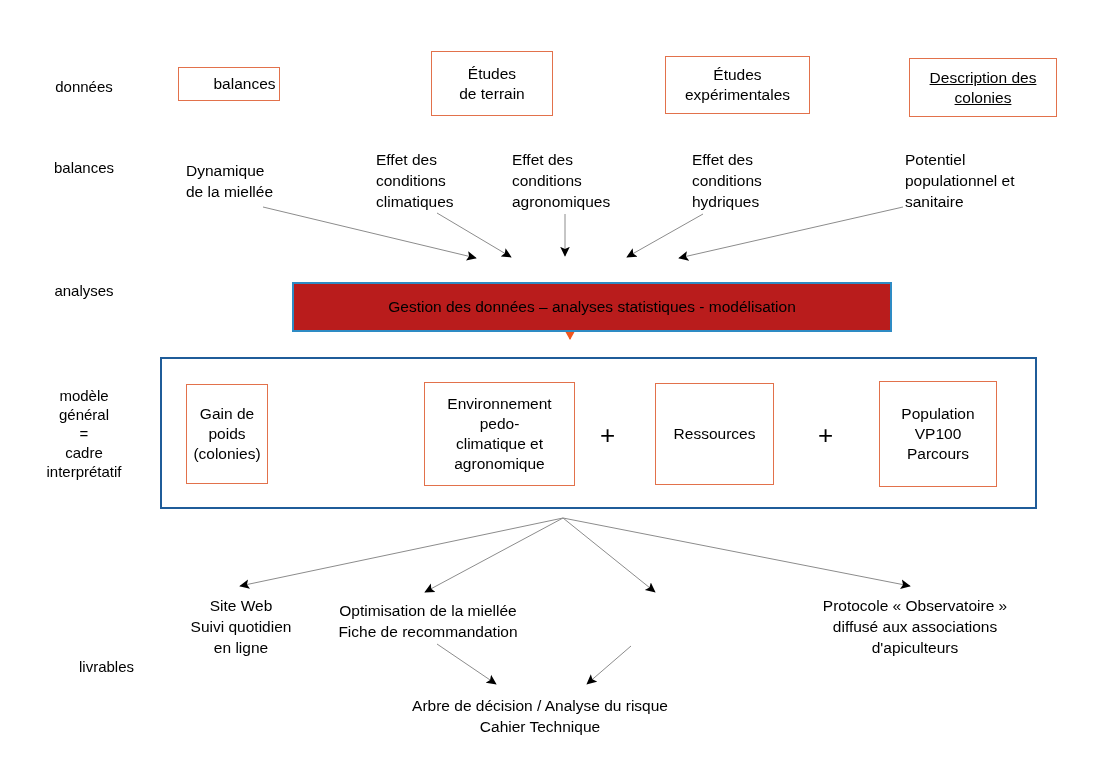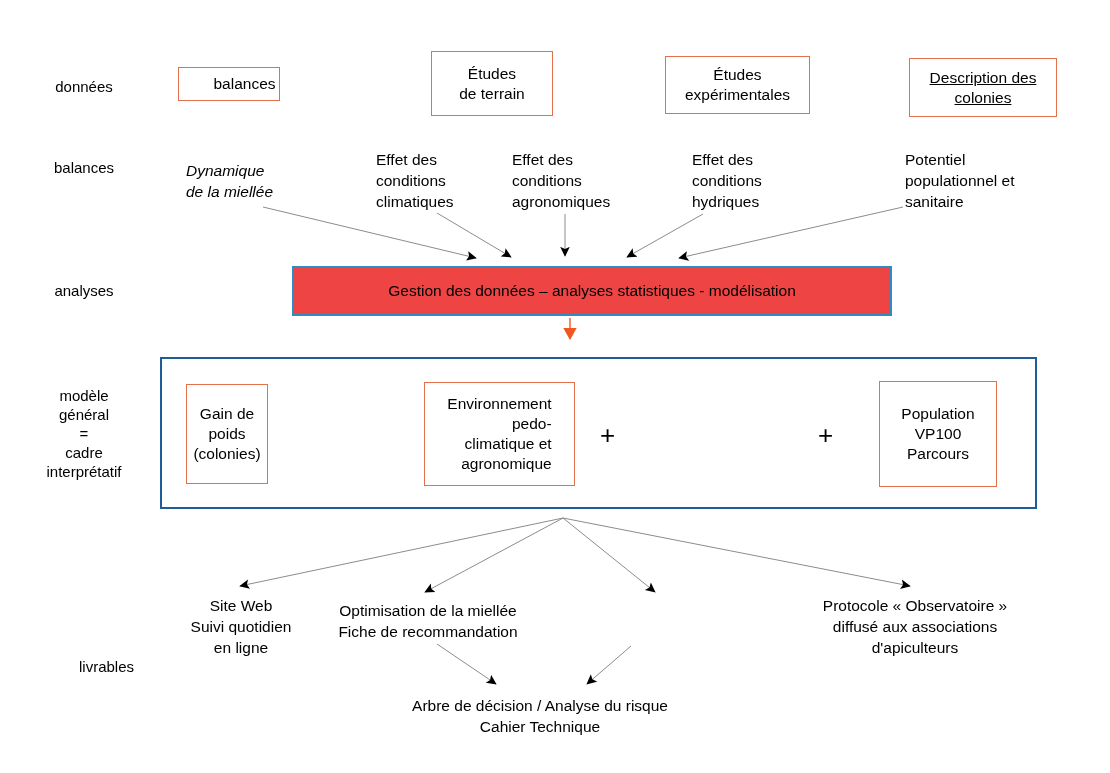--- a/index.html
+++ b/index.html
@@ -46,27 +46,28 @@
     text-align: center;
     font-size: 15.5px;
     line-height: 20px;
     white-space: pre-line;
     color: #000;
   }
   .analyses-box {
     position: absolute;
     box-sizing: border-box;
     border: 2px solid #2E8BC4;
-    background: #ef4444;
+    background: #b91c1c;
     display: flex;
     align-items: center;
     justify-content: center;
     text-align: center;
     font-size: 15.5px;
     color: #000;
+    margin-top: 16px;
   }
   .model-box {
     position: absolute;
     box-sizing: border-box;
     border: 2.4px solid #1F5C99;
     background: #ffffff;
   }
   .free-text {
     position: absolute;
     font-size: 15.5px;
@@ -151,21 +152,21 @@
 
   <div class="obox" style="left:431px; top:51px; width:122px; height:65px;">Études
 de terrain</div>
 
   <div class="obox" style="left:665px; top:56px; width:145px; height:58px;">Études
 expérimentales</div>
 
   <div class="obox" style="left:909px; top:58px; width:148px; height:59px;text-decoration:underline;">Description des
 colonies</div>
 
-  <div class="free-text left-al" style="left:186px; top:160px; width:160px;font-style:italic;">Dynamique
+  <div class="free-text left-al" style="left:186px; top:160px; width:160px;">Dynamique
 de la miellée</div>
 
   <div class="free-text left-al" style="left:376px; top:149px; width:130px;">Effet des
 conditions
 climatiques</div>
 
   <div class="free-text left-al" style="left:512px; top:149px; width:150px;">Effet des
 conditions
 agronomiques</div>
 
@@ -178,27 +179,28 @@
 sanitaire</div>
 
   <div class="analyses-box" style="left:292px; top:266px; width:600px; height:50px;">Gestion des données – analyses statistiques - modélisation</div>
 
   <div class="model-box" style="left:160px; top:357px; width:877px; height:152px;"></div>
 
   <div class="obox" style="left:186px; top:384px; width:82px; height:100px;">Gain de
 poids
 (colonies)</div>
 
-  <div class="obox" style="left:424px; top:382px; width:151px; height:104px;text-align:right;">Environnement
+  <div class="obox" style="left:424px; top:382px; width:151px; height:104px;">Environnement
 pedo-
 climatique et
 agronomique</div>
 
   <div class="plus-sign" style="left:600px; top:422px;">+</div>
 
+  <div class="obox" style="left:655px; top:383px; width:119px; height:102px;">Ressources</div>
 
   <div class="plus-sign" style="left:818px; top:422px;">+</div>
 
   <div class="obox" style="left:879px; top:381px; width:118px; height:106px;">Population
 VP100
 Parcours</div>
 
   <div class="free-text" style="left:146px; top:595px; width:190px;">Site Web
 Suivi quotidien
 en ligne</div>

